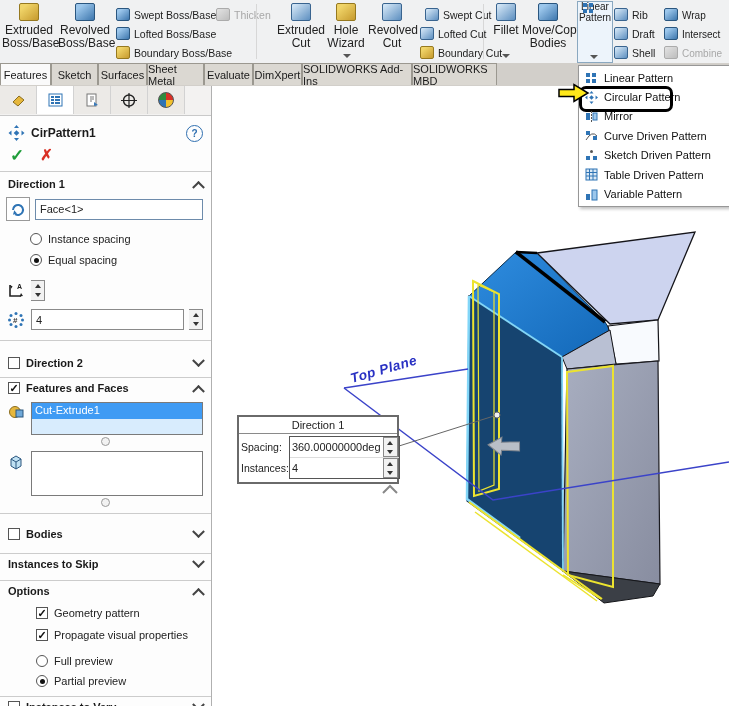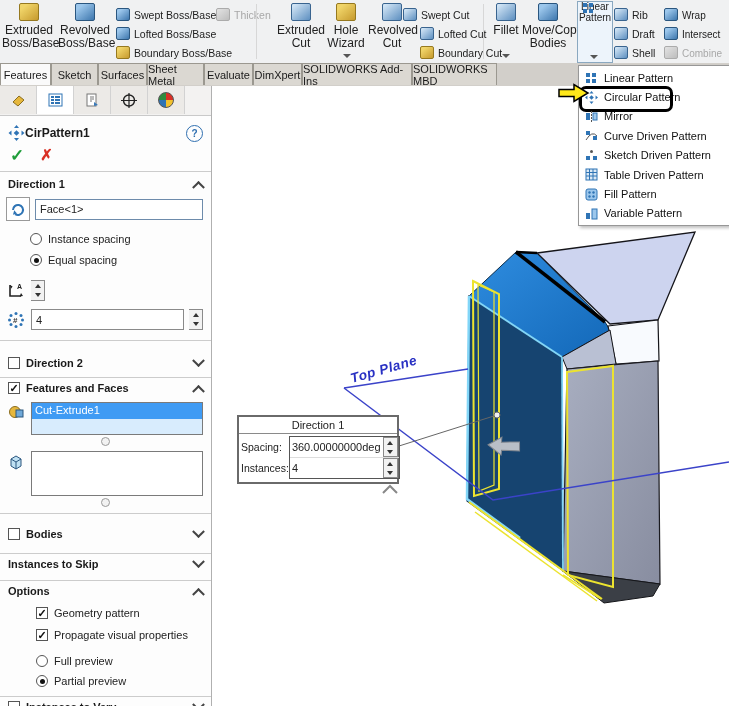--- a/index.html
+++ b/index.html
@@ -31,21 +31,21 @@
   .tabbar{position:absolute;left:0;top:63px;width:729px;height:23px;background:#d2cfca;display:flex}
   .dtab{height:22px;box-sizing:border-box;border:1px solid #9b9890;border-bottom:none;background:#dbd8d2;
      font-size:11px;display:flex;align-items:center;justify-content:center;color:#1a1a1a;cursor:default}
   .dtab.active{background:#fafafa;font-weight:400}
 
   
   .pm{position:absolute;left:0;top:86px;width:212px;height:620px;background:#fdfdfd;border-right:1px solid #b0b0b0;box-sizing:border-box;font-size:11px}
   .pmtabs{height:29px;display:flex;background:#f3f2f1;border-bottom:1px solid #c9c9c9}
   .pmtab{width:36px;height:28px;display:flex;align-items:center;justify-content:center;border-right:1px solid #d2d2d2;background:#eceae7}
   .pmtab.active{background:#fff}
-  .pmhead{display:flex;align-items:center;padding:8px 8px 0;height:18px}
+  .pmhead{display:flex;align-items:center;gap:6px;padding:8px 8px 0;height:18px}
   .pmtitle{font-weight:bold;font-size:12px;color:#1a1a1a}
   .helpbtn{margin-left:auto;width:15px;height:15px;border:1.5px solid #2f6fb0;border-radius:50%;color:#2f6fb0;
      font-size:10px;font-weight:bold;display:flex;align-items:center;justify-content:center}
   .okrow{display:flex;align-items:center;gap:16px;padding:2px 10px;height:22px}
   .okmark{color:#1f9d3a;font-size:17px;font-weight:bold}
   .cancelmark{color:#d93025;font-size:15px;font-weight:bold}
   .sep{border-top:1px solid #ccc;margin:3px 0 0}
   .shead{height:20px;display:flex;align-items:center;gap:6px;padding:0 8px;font-weight:bold;color:#1a1a1a}
   .chev{width:7px;height:7px;border-right:2px solid #444;border-bottom:2px solid #444;display:inline-block;margin-left:auto}
   .chev.up{transform:rotate(-135deg) translate(-2px,-2px)}
@@ -131,21 +131,21 @@
   </div>
   <div class="rbig" style="left:325px;width:42px">
     <span class="ric big gold"></span>
     <span>Hole Wizard</span>
   </div>
   <span class="caret" style="left:343px;top:54px"></span>
   <div class="rbig" style="left:368px;width:48px">
     <span class="ric big teal"></span>
     <span>Revolved Cut</span>
   </div>
-  <div class="rstack" style="left:403px;top:3px">
+  <div class="rstack" style="left:425px;top:3px">
     <span class="ric sm teal"></span>
     <span>Swept Cut</span>
   </div>
   <div class="rstack" style="left:420px;top:22px">
     <span class="ric sm teal"></span>
     <span>Lofted Cut</span>
   </div>
   <div class="rstack" style="left:420px;top:41px">
     <span class="ric sm gold"></span>
     <span>Boundary Cut</span>
@@ -574,32 +574,20 @@
       <svg width="13" height="13">
           <rect x="1" y="1" width="11" height="11" fill="#dbe9f5" stroke="#2f74b5"></rect>
           <path d="M1 4.5h11M1 8h11M4.5 1v11M8 1v11" stroke="#2f74b5"></path>
         </svg>
     </span>
     <span>Table Driven Pattern</span>
   </div>
   <div class="mitem">
     <span class="mic">
       <svg width="13" height="13">
-          <rect x="1" y="1" width="11" height="11" rx="2" fill="#9cc7ec" stroke="#2f74b5"></rect>
-          <circle cx="4.5" cy="4.5" r="1.2" fill="#2f74b5"></circle>
-          <circle cx="8.5" cy="4.5" r="1.2" fill="#2f74b5"></circle>
-          <circle cx="4.5" cy="8.5" r="1.2" fill="#2f74b5"></circle>
-          <circle cx="8.5" cy="8.5" r="1.2" fill="#2f74b5"></circle>
-        </svg>
-    </span>
-    <span>Fill Pattern</span>
-  </div>
-  <div class="mitem">
-    <span class="mic">
-      <svg width="13" height="13">
           <rect x="1" y="6" width="4" height="6" fill="#2f74b5"></rect>
           <rect x="7" y="2" width="5" height="10" fill="#9cc7ec" stroke="#2f74b5"></rect>
         </svg>
     </span>
     <span>Variable Pattern</span>
   </div>
 </div>
 
 <svg class="yarrow" width="32" height="20" viewBox="0 0 32 20">
   <path d="M1 6.5h15V1.5l14 8.5-14 8.5v-5H1z" fill="#ffe81a" stroke="#000" stroke-width="1.5"></path>

